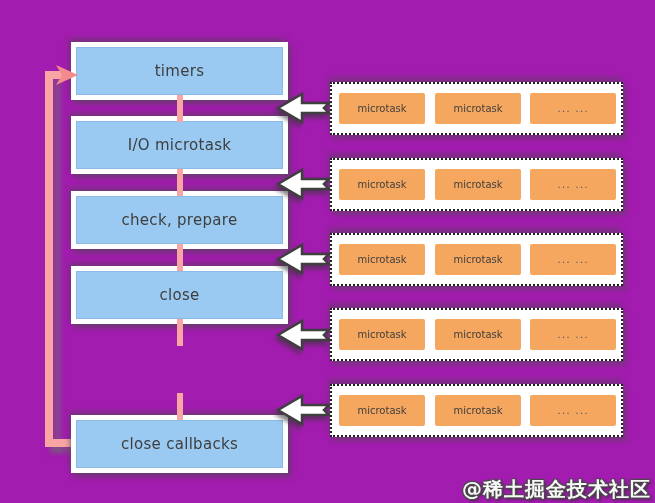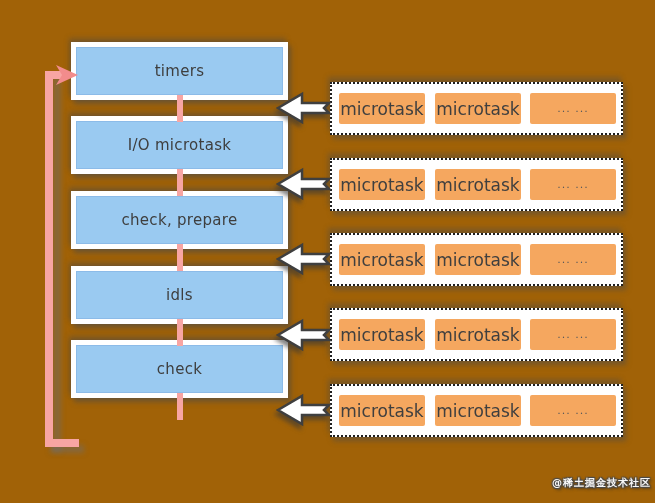--- a/index.html
+++ b/index.html
@@ -1,17 +1,17 @@
 <!DOCTYPE html>
 <html><head>
 <meta charset="utf-8">
 <style>
   html,body{margin:0;padding:0;background:#fff;}
   .canvas{
-    position:relative;width:655px;height:503px;background:#a16207;overflow:hidden;
+    position:relative;width:655px;height:503px;background:#a21caf;overflow:hidden;
     font-family:"DejaVu Sans","Liberation Sans",sans-serif;color:#3e3e3e;
   }
   
   .phase{
     position:absolute;left:71px;width:217px;height:58px;box-sizing:border-box;
     background:#9ACAF1;border:5px solid #ffffff;
     box-shadow:3px 4px 5px rgba(75,75,75,.55),-2px -4px 5px rgba(75,75,75,.4),0 0 3px rgba(90,90,90,.35);
     display:flex;align-items:center;justify-content:center;z-index:1;
   }
   .phase .inner{
@@ -30,32 +30,32 @@
           box-shadow:5px 6px 5px rgba(110,110,110,.5);z-index:0;}
   .loop-head{position:absolute;left:56px;top:65px;width:22px;height:20px;z-index:3;}
   
   .mt-row{
     position:absolute;left:330px;width:293px;height:53px;box-sizing:border-box;
     background:#ffffff;border:2px dotted #1f1f1f;
     box-shadow:3px 4px 5px rgba(75,75,75,.5),-2px -5px 5px rgba(75,75,75,.4);
   }
   .mt-cell{
     position:absolute;top:9px;width:86px;height:31px;background:#F5A75F;border-radius:2px;
-    display:flex;align-items:center;justify-content:center;font-size:17px;color:#3f3f3f;
+    display:flex;align-items:center;justify-content:center;font-size:10px;color:#3f3f3f;
   }
   .mt-cell.c0{left:7px}.mt-cell.c1{left:103px}.mt-cell.c2{left:198px}
   .mt-cell.dots{font-size:11px;color:#5a5a5a;letter-spacing:1px;}
   
   .arrow{
     position:absolute;left:276px;width:56px;height:38px;z-index:2;
     filter:drop-shadow(-2px 4px 2px rgba(55,55,55,.6));
   }
   
   .watermark{
-    position:absolute;right:4px;top:476px;font-size:10px;font-weight:bold;letter-spacing:1px;
+    position:absolute;right:4px;top:476px;font-size:20px;font-weight:bold;letter-spacing:1px;
     color:#f8f8f8;
     text-shadow:1px 1px 1px #4a4a4a,-1px -1px 1px #4a4a4a,1px -1px 1px #4a4a4a,-1px 1px 1px #4a4a4a,2px 2px 3px rgba(40,40,40,.8);
     z-index:4;
   }
 </style>
 </head>
 <body>
 
 <div class="canvas">
 
@@ -69,24 +69,24 @@
   <div class="phase" style="top:42px">
       <div class="inner">timers</div>
     </div>
   <div class="phase" style="top:116px">
       <div class="inner">I/O microtask</div>
     </div>
   <div class="phase" style="top:191px">
       <div class="inner">check, prepare</div>
     </div>
   <div class="phase" style="top:266px">
-      <div class="inner">idls</div>
+      <div class="inner">close</div>
     </div>
-  <div class="phase" style="top:340px">
-      <div class="inner">check</div>
+  <div class="phase" style="top:415px">
+      <div class="inner">close callbacks</div>
     </div>
 
   <div class="connector" style="top:95px"></div>
   <div class="connector" style="top:169px"></div>
   <div class="connector" style="top:244px"></div>
   <div class="connector" style="top:319px"></div>
   <div class="connector" style="top:393px"></div>
 
   <div class="mt-row" style="top:82px">
     <div class="mt-cell c0">microtask</div>

